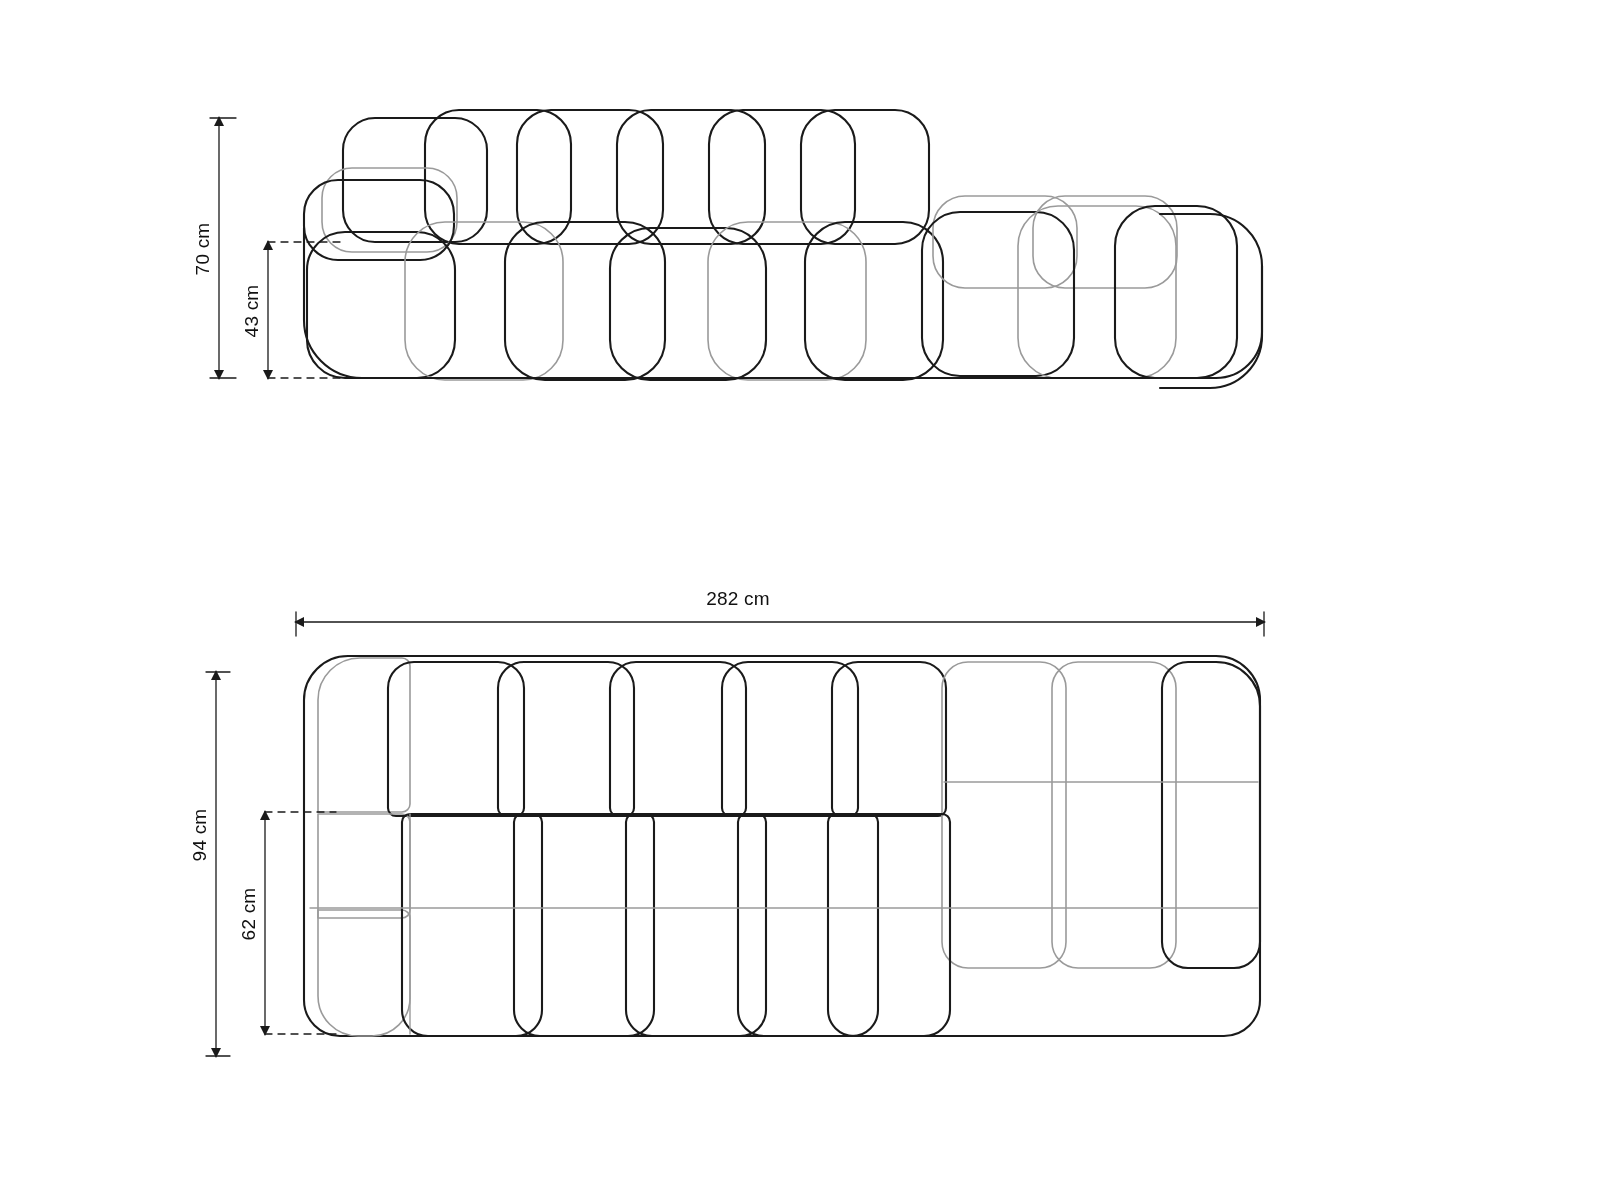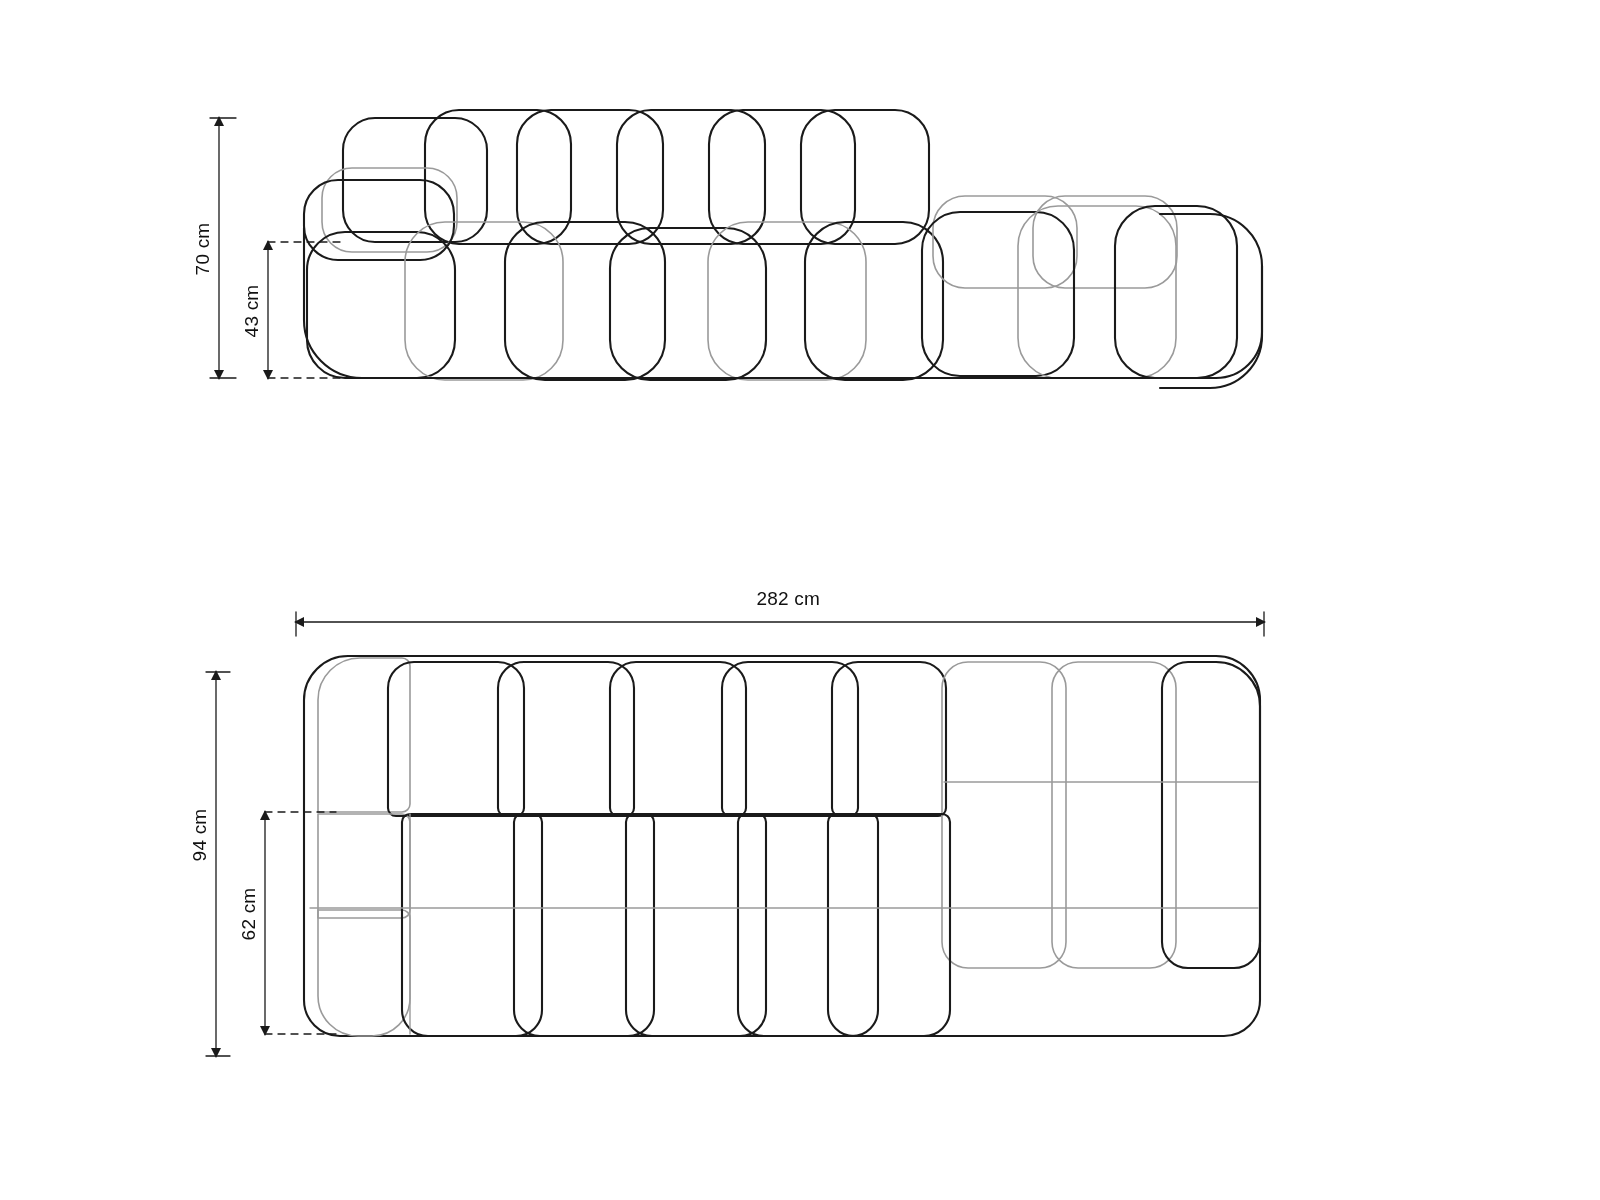--- a/index.html
+++ b/index.html
@@ -152,17 +152,17 @@
         <line x1="265" y1="1034" x2="336" y2="1034" stroke-dasharray="7 6"></line>
       </g>
     </g>
   </g>
 </svg>
 
 <div class="dim-label rot" style="left: 163px; top: 238px; width: 80px; text-align: center;">70 cm</div>
 
 <div class="dim-label rot" style="left: 212px; top: 300px; width: 80px; text-align: center;">43 cm</div>
 
-<div class="dim-label" style="left: 720px; top: 588px; width: 100px; text-align: right;">282 cm</div>
+<div class="dim-label" style="left: 688px; top: 588px; width: 100px; text-align: center;">282 cm</div>
 
 <div class="dim-label rot" style="left: 160px; top: 824px; width: 80px; text-align: center;">94 cm</div>
 
 <div class="dim-label rot" style="left: 209px; top: 903px; width: 80px; text-align: center;">62 cm</div>
 
 </body></html>

